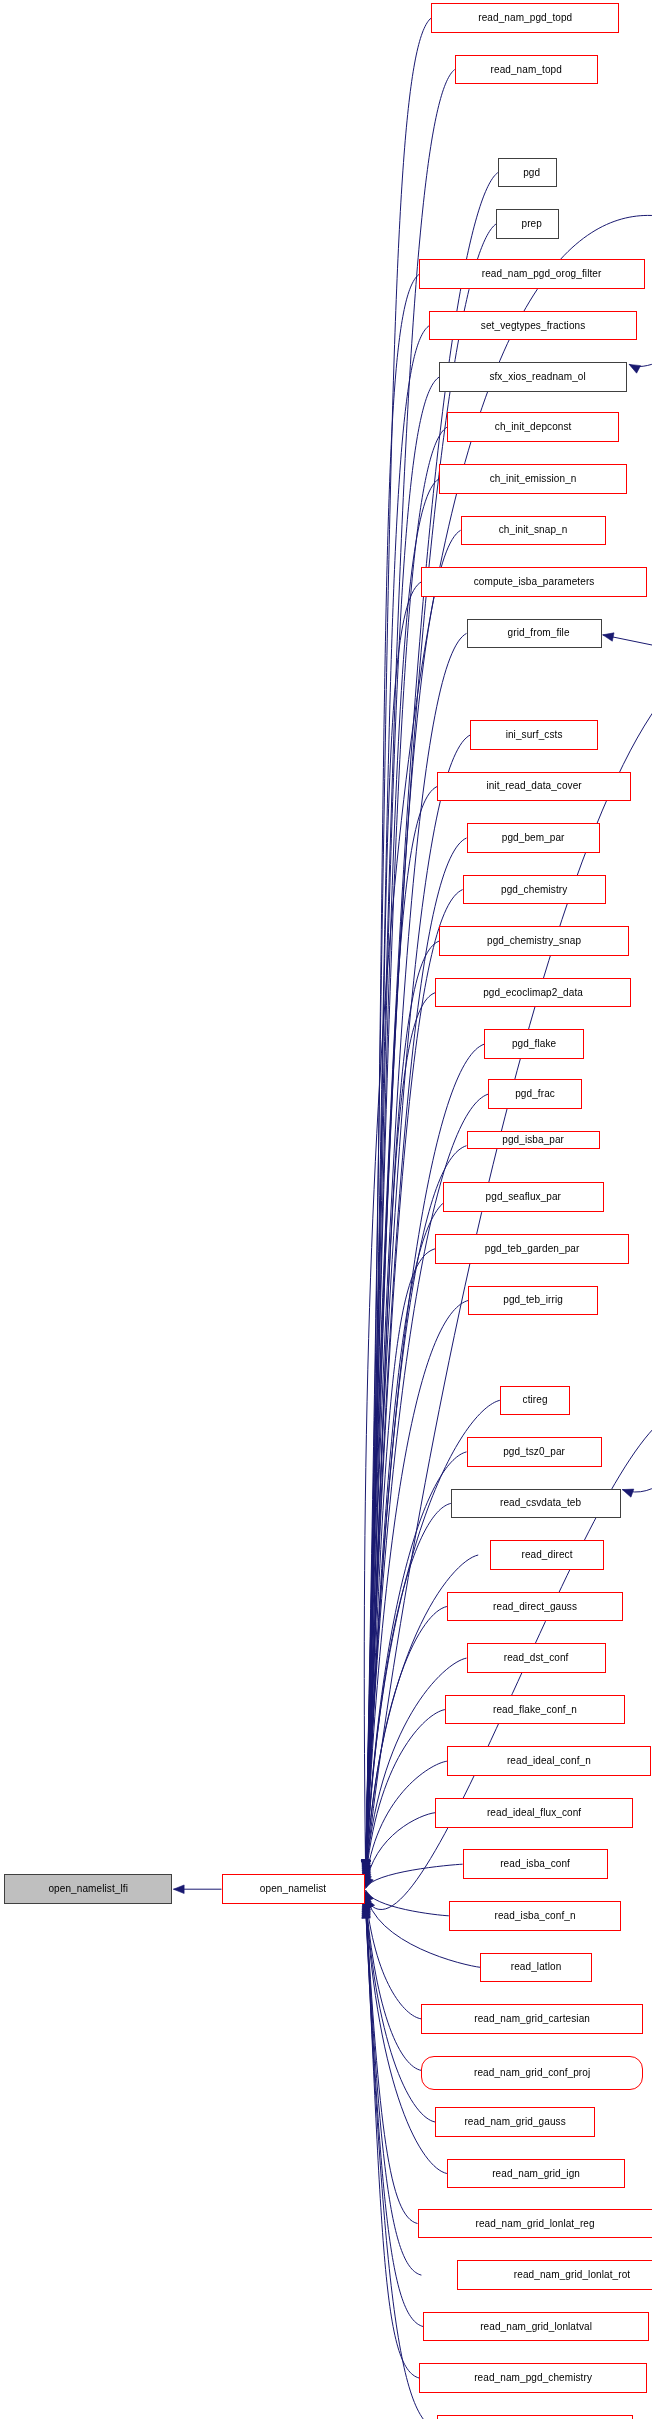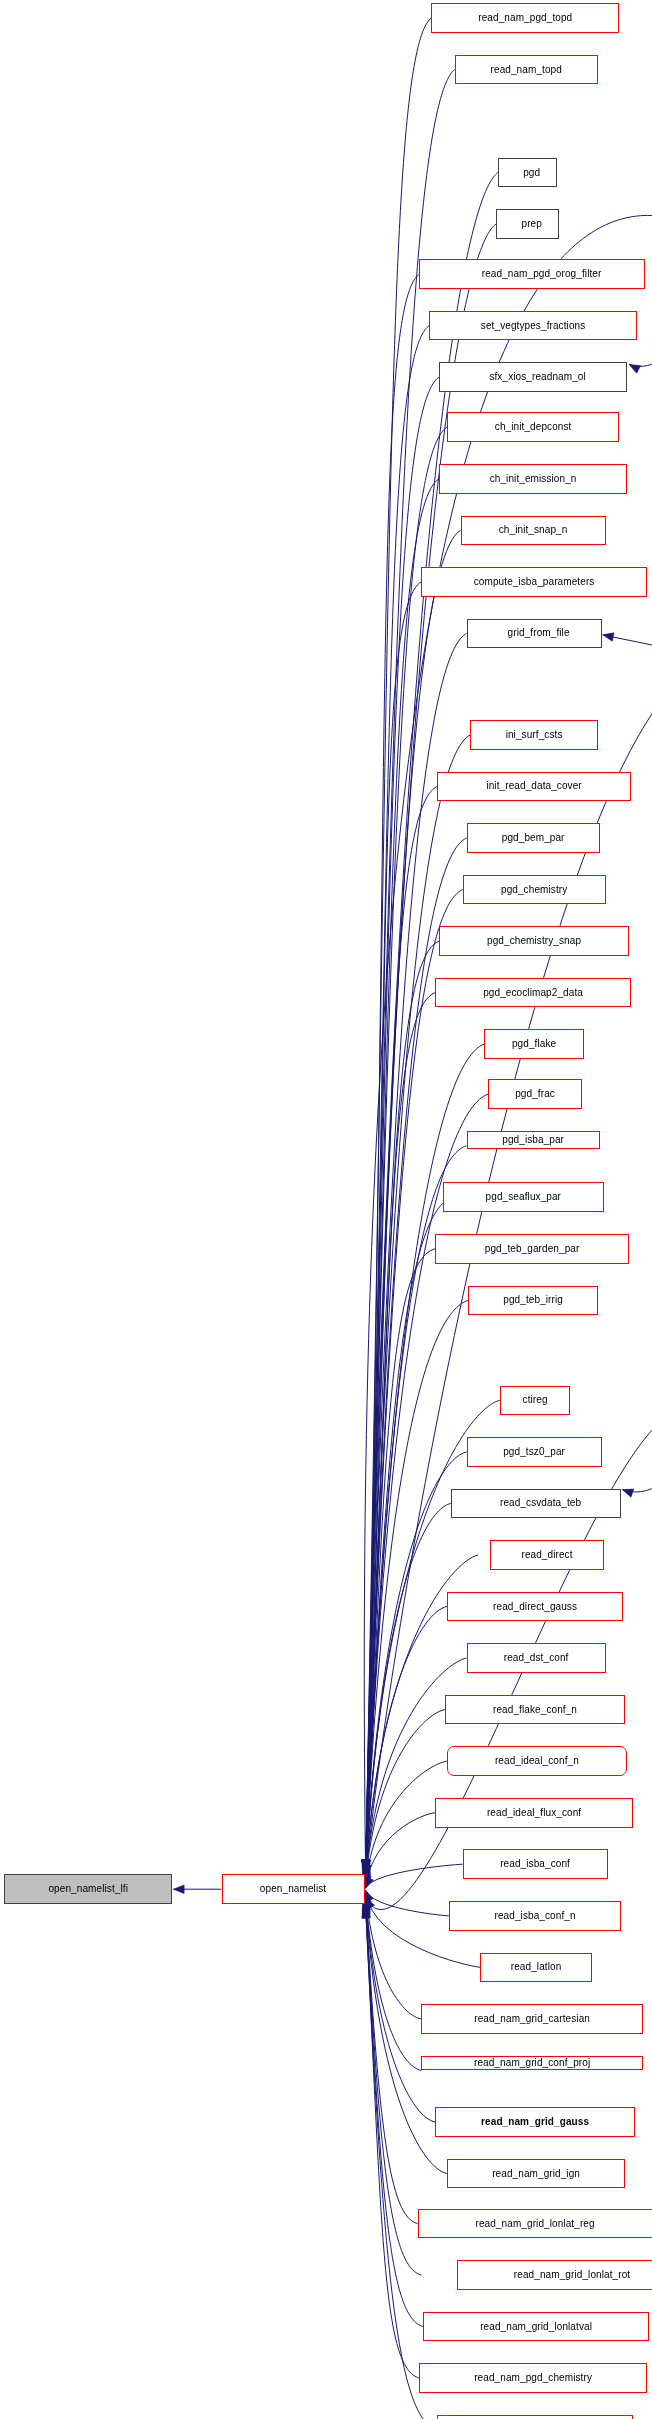--- a/index.html
+++ b/index.html
@@ -186,28 +186,28 @@
       <div class="node" style="left: 443px; top: 1182.4px; width: 160.7px; height: 29.7px; text-align: right;">pgd_seaflux_par</div>
       <div class="node" style="left: 435.1px; top: 1234px; width: 194px; height: 29.7px;">pgd_teb_garden_par</div>
       <div class="node" style="left: 468.4px; top: 1285.5px; width: 129.4px; height: 29.7px;">pgd_teb_irrig</div>
       <div class="node" style="left: 499.8px; top: 1385.5px; width: 70.6px; height: 29.7px;">ctireg</div>
       <div class="node" style="left: 466.5px; top: 1437px; width: 135.2px; height: 29.7px;">pgd_tsz0_par</div>
       <div class="node n-black" style="left: 450.8px; top: 1488.6px; width: 170.5px; height: 29.7px;">read_csvdata_teb</div>
       <div class="node" style="left: 478.2px; top: 1540.1px; width: 113.7px; height: 29.7px; margin-left: 12px;">read_direct</div>
       <div class="node" style="left: 446.9px; top: 1591.7px; width: 176.4px; height: 29.7px;">read_direct_gauss</div>
       <div class="node" style="left: 466.5px; top: 1643.2px; width: 139.2px; height: 29.7px;">read_dst_conf</div>
       <div class="node" style="left: 444.9px; top: 1694.8px; width: 180.3px; height: 29.7px;">read_flake_conf_n</div>
-      <div class="node" style="left: 446.9px; top: 1746.3px; width: 180px; height: 29.7px; border-radius: 7px;">read_ideal_conf_n</div>
+      <div class="node" style="left: 446.9px; top: 1746.3px; width: 204px; height: 29.7px;">read_ideal_conf_n</div>
       <div class="node" style="left: 435.1px; top: 1797.9px; width: 198px; height: 29.7px;">read_ideal_flux_conf</div>
       <div class="node" style="left: 462.6px; top: 1849.4px; width: 145px; height: 29.7px;">read_isba_conf</div>
       <div class="node" style="left: 448.8px; top: 1901px; width: 172.5px; height: 29.7px;">read_isba_conf_n</div>
       <div class="node" style="left: 480.2px; top: 1952.5px; width: 111.7px; height: 29.7px;">read_latlon</div>
       <div class="node" style="left: 421.4px; top: 2004px; width: 221.5px; height: 29.7px;">read_nam_grid_cartesian</div>
-      <div class="node" style="left: 421.4px; top: 2055.6px; width: 221.5px; height: 14px;">read_nam_grid_conf_proj</div>
-      <div class="node" style="left: 435.1px; top: 2107.1px; width: 200px; height: 29.7px; font-weight: bold;">read_nam_grid_gauss</div>
+      <div class="node" style="left: 421.4px; top: 2055.6px; width: 221.5px; height: 34px; border-radius: 13px;">read_nam_grid_conf_proj</div>
+      <div class="node" style="left: 435.1px; top: 2107.1px; width: 160px; height: 29.7px;">read_nam_grid_gauss</div>
       <div class="node" style="left: 446.9px; top: 2158.7px; width: 178.4px; height: 29.7px;">read_nam_grid_ign</div>
       <div class="node" style="left: 417.5px; top: 2208.7px; width: 235.2px; height: 29.7px;">read_nam_grid_lonlat_reg</div>
       <div class="node" style="left: 421.4px; top: 2260.2px; width: 229.3px; height: 29.7px; margin-left: 36px;">read_nam_grid_lonlat_rot</div>
       <div class="node" style="left: 423.4px; top: 2311.8px; width: 225.4px; height: 29.7px;">read_nam_grid_lonlatval</div>
       <div class="node" style="left: 419.4px; top: 2363.3px; width: 227.4px; height: 29.7px;">read_nam_pgd_chemistry</div>
       <div class="node" style="left: 437.1px; top: 2414.9px; width: 196px; height: 29.7px;">read_nam_pgd_cover</div>
     </div>
 </div>
 
 </body></html>

